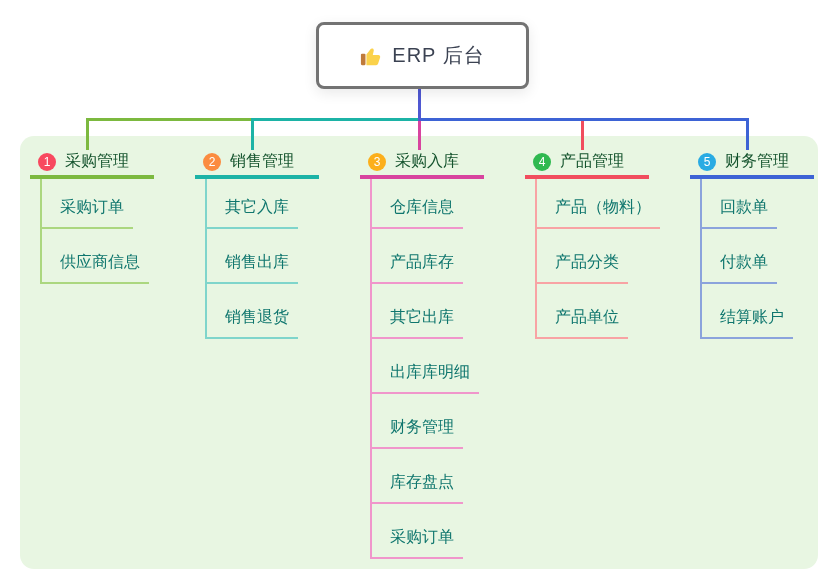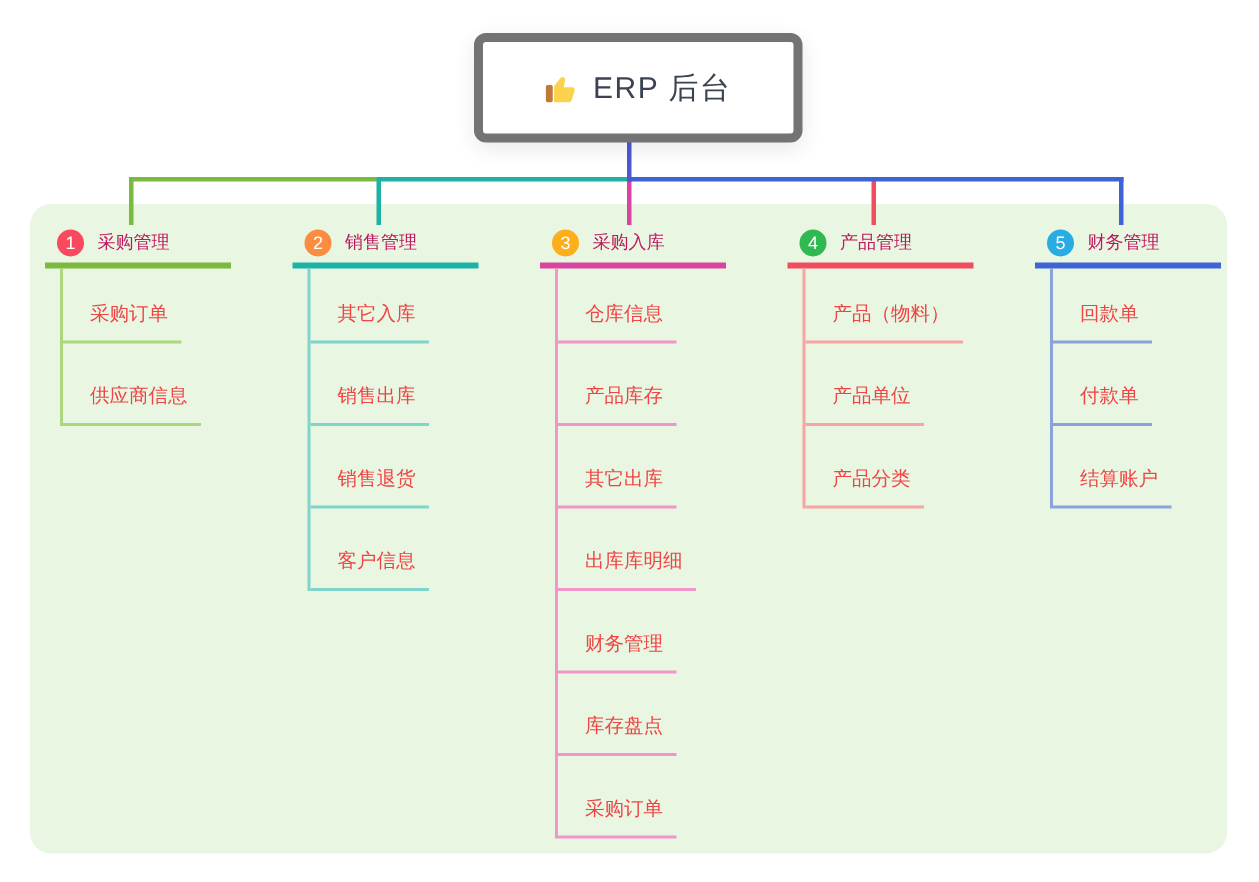--- a/index.html
+++ b/index.html
@@ -6,45 +6,45 @@
   .canvas{
     position:relative;width:839px;height:588px;background:#ffffff;overflow:hidden;
     font-family:"Liberation Sans","DejaVu Sans",sans-serif;
   }
   .panel{
     position:absolute;left:20px;top:136px;width:798px;height:433px;
     background:#e8f6e2;border-radius:14px;z-index:0;
   }
   .root-card{
     position:absolute;left:316px;top:22px;width:207px;height:61px;
-    background:#ffffff;border:6px solid #737373;border-radius:8px;
+    background:#ffffff;border:3px solid #737373;border-radius:8px;
     box-shadow:0 4px 14px rgba(0,0,0,0.09);
     display:flex;align-items:center;justify-content:center;gap:10px;
     z-index:3;
   }
   .root-label{font-size:20px;font-weight:500;color:#3b4252;letter-spacing:1px;}
   .thumb-icon{width:22px;height:22px;display:block;}
   .conn{position:absolute;z-index:1;}
   .col{position:absolute;top:148px;z-index:2;}
   .branch-header{
     display:flex;align-items:center;gap:9px;width:116px;height:27px;
     border-bottom:4px solid var(--main);padding-left:8px;box-sizing:content-box;
     white-space:nowrap;cursor:default;
   }
   .badge{
     width:18px;height:18px;border-radius:50%;background:var(--badge);
     color:#ffffff;font-size:12px;line-height:18px;text-align:center;flex:none;
   }
-  .branch-title{font-size:12px;font-weight:500;color:#be185d;}
+  .branch-title{font-size:16px;font-weight:500;color:#14532d;}
   .children{margin-left:10px;border-left:2px solid var(--light);}
   .child{height:55px;display:flex;flex-direction:column;justify-content:flex-end;align-items:flex-start;}
   .child.first{height:50px;}
   .child-label{
     display:inline-block;padding:0 9px 9px 18px;border-bottom:2px solid var(--light);
-    font-size:13px;color:#ef4444;white-space:nowrap;
+    font-size:16px;color:#0f766e;white-space:nowrap;
   }
 </style>
 </head>
 <body>
 
 <div class="canvas">
 
   <div class="panel"></div>
 
   <div class="conn" style="left: 86px; top: 118px; width: 3px; height: 32px; background: rgb(124, 185, 63);"></div>
@@ -90,23 +90,20 @@
     <div class="children">
       <div class="child first">
           <span class="child-label">其它入库</span>
         </div>
       <div class="child">
           <span class="child-label">销售出库</span>
         </div>
       <div class="child">
           <span class="child-label">销售退货</span>
         </div>
-      <div class="child">
-          <span class="child-label">客户信息</span>
-        </div>
     </div>
   </div>
 
   <div class="col" style="left: 360px; --main: #d8449f; --light: #f096cb; --badge: #fcaf1b;">
     <div class="branch-header">
       <span class="badge">3</span>
       <span class="branch-title">采购入库</span>
     </div>
     <div class="children">
       <div class="child first">
@@ -136,24 +133,24 @@
   <div class="col" style="left: 525px; --main: #f14d5e; --light: #f8a3a4; --badge: #2fb950;">
     <div class="branch-header">
       <span class="badge">4</span>
       <span class="branch-title">产品管理</span>
     </div>
     <div class="children">
       <div class="child first">
           <span class="child-label">产品（物料）</span>
         </div>
       <div class="child">
-          <span class="child-label">产品单位</span>
+          <span class="child-label">产品分类</span>
         </div>
       <div class="child">
-          <span class="child-label">产品分类</span>
+          <span class="child-label">产品单位</span>
         </div>
     </div>
   </div>
 
   <div class="col" style="left: 690px; --main: #3d63d5; --light: #8ba3dc; --badge: #29abe3;">
     <div class="branch-header">
       <span class="badge">5</span>
       <span class="branch-title">财务管理</span>
     </div>
     <div class="children">

